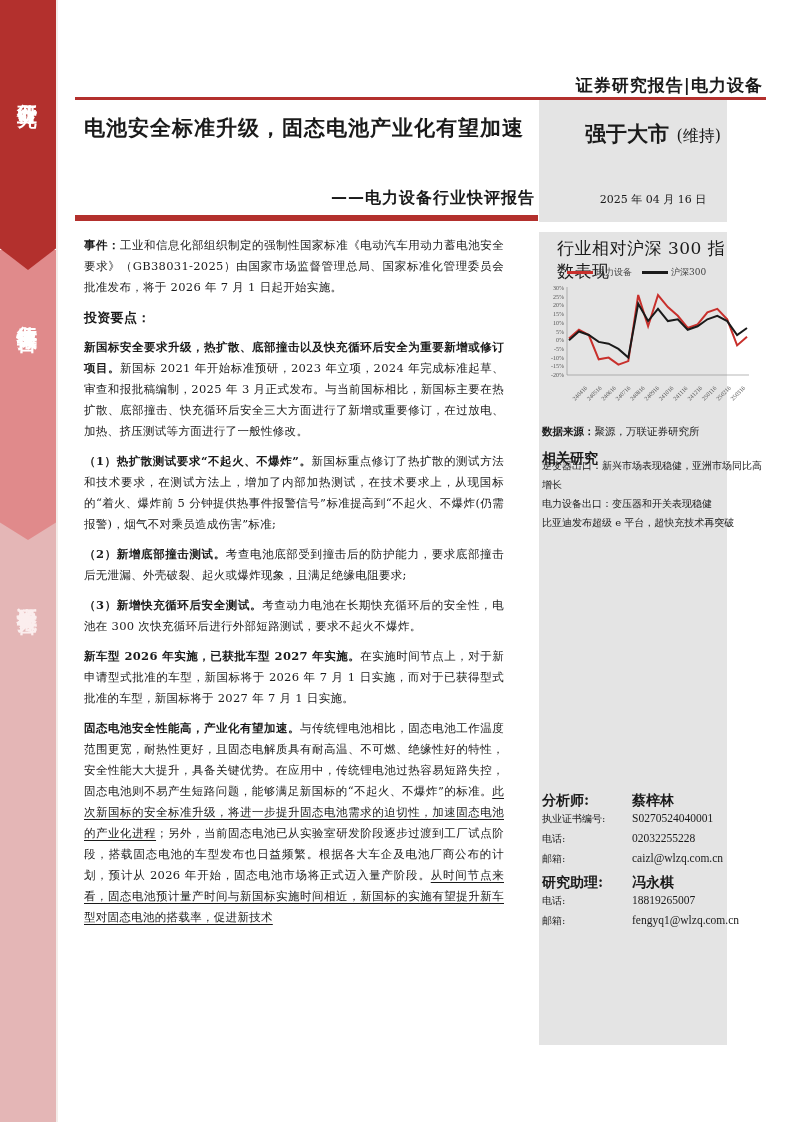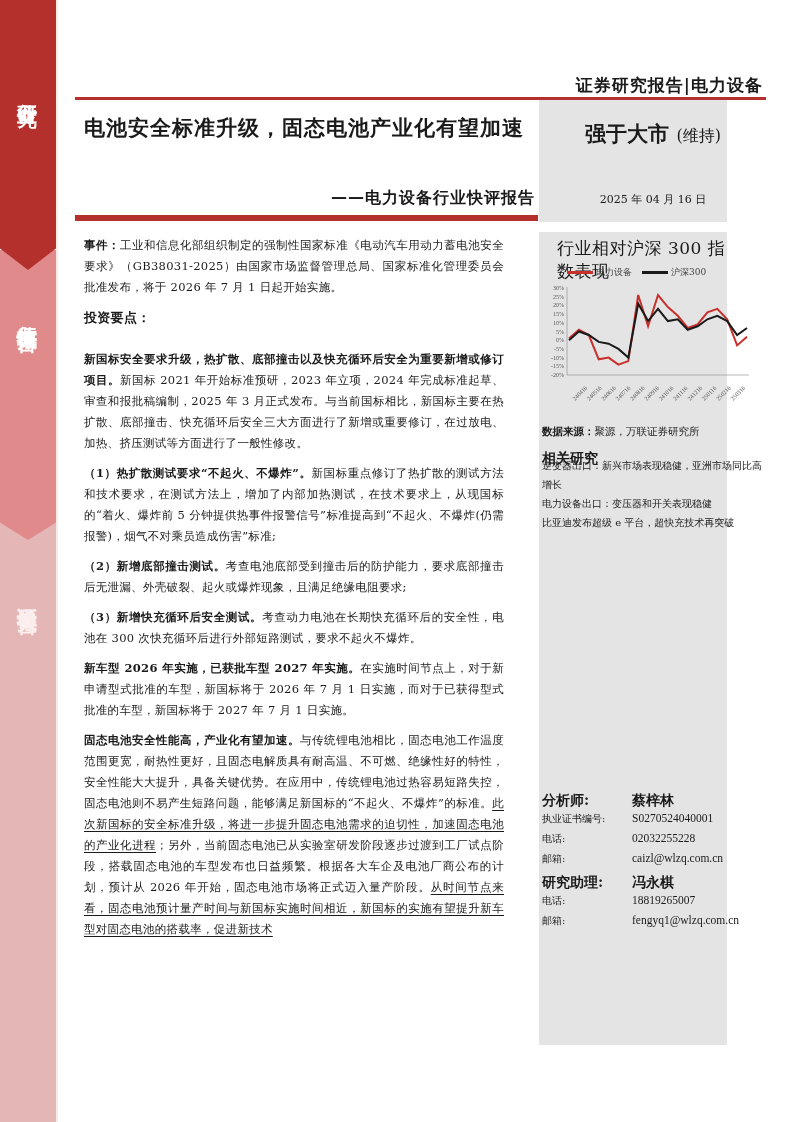--- a/index.html
+++ b/index.html
@@ -48,21 +48,21 @@
   .a-row { display: flex; height: 20px; align-items: flex-start; }
   .a-row .k { width: 90px; }
   .a-row .v { font-family: "Liberation Serif", serif; font-size: 11.5px; }
   .a-head { display: flex; height: 22px; align-items: center; font-size: 14px; font-weight: bold; }
   .a-head .k { width: 90px; }
 
   
   .main { position: absolute; left: 84px; top: 235px; width: 420px; font-size: 11.5px; line-height: 21px; text-align: justify; letter-spacing: 0.3px; }
   .para { margin-bottom: 9px; }
   .para b { font-weight: bold; }
-  .heading { font-size: 13px; font-weight: bold; margin-bottom: 21px; }
+  .heading { font-size: 13px; font-weight: bold; margin-bottom: 9px; }
   .u { text-decoration: underline; text-underline-offset: 3px; }
 </style>
 </head>
 <body>
 
 <div class="sidebar">
   <div class="seg seg-1">
     <span class="seg-text">行业研究</span>
   </div>
   <div class="seg seg-2">

